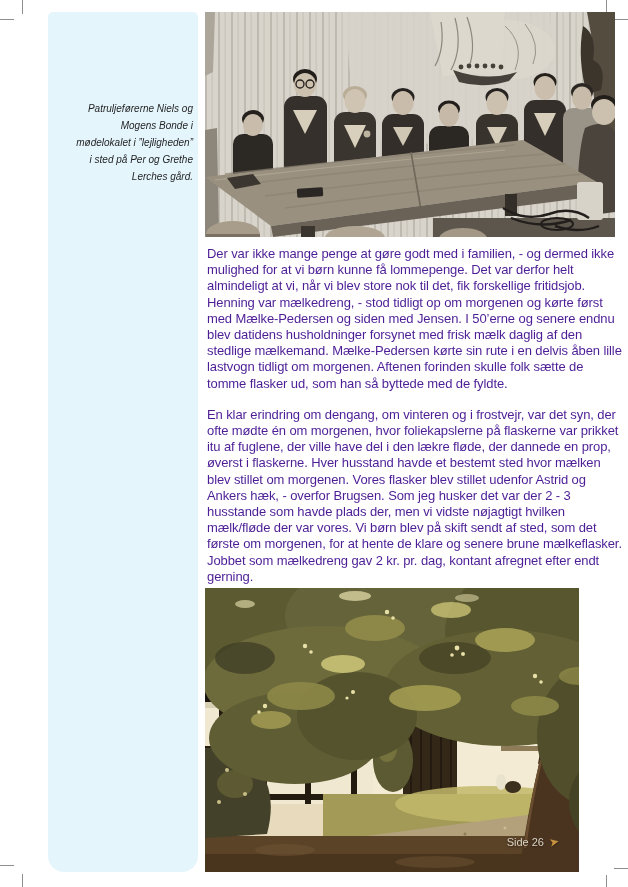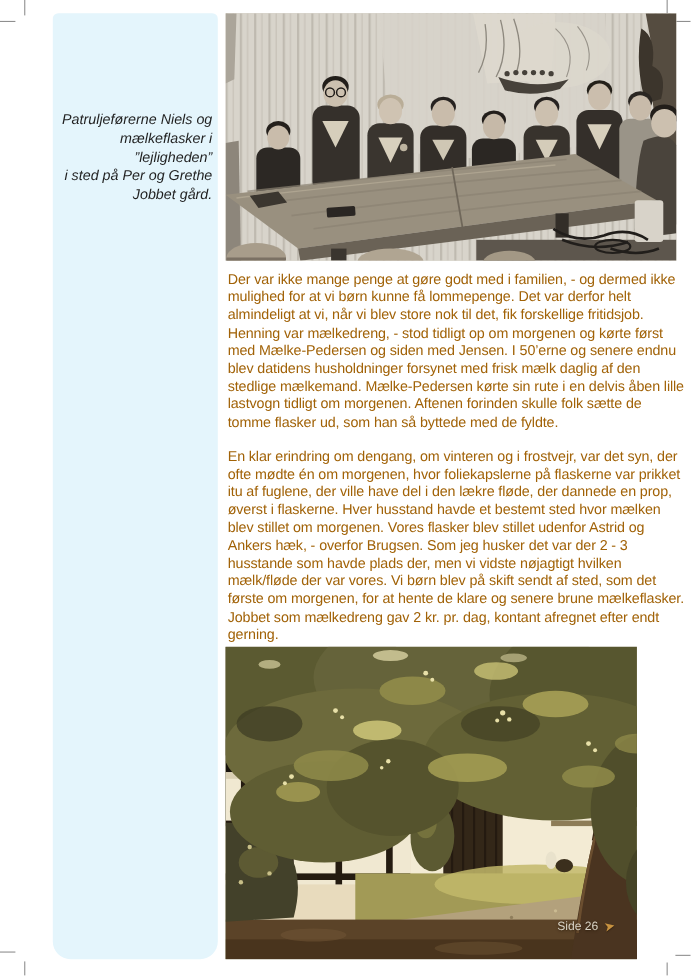--- a/index.html
+++ b/index.html
@@ -18,37 +18,37 @@
   .crop.br-h{left:614px;top:868px;width:14px;height:1px;}
   .crop.br-v{left:606px;top:875px;width:1px;height:12px;}
 
   
   .blue-panel{
     position:absolute;left:48px;top:12px;width:150px;height:860px;
     background:#e4f5fc;border-radius:5px 5px 16px 16px;
   }
   .caption{
     position:absolute;left:5px;right:5px;margin:0;
-    font-style:italic;font-size:13px;line-height:17px;color:#1f1f1f;
+    font-style:italic;font-size:10px;line-height:17px;color:#1f1f1f;
     text-align:right;font-family:"Liberation Sans",sans-serif;
   }
   .caption-top{top:88px;}
   .caption-bottom{top:744px;}
   .caption-line{display:block;}
 
   
   .photo{position:absolute;margin:0;overflow:hidden;background:#cfcabf;}
   .photo-top{left:205px;top:12px;width:410px;height:225px;}
   .photo-bottom{left:205px;top:588px;width:374px;height:284px;background:#574f2e;}
   .photo svg{display:block;}
 
   
   .body-text{
     position:absolute;left:207px;top:246px;width:415px;
-    font-size:13px;line-height:16.2px;color:#a16207;letter-spacing:-0.1px;
+    font-size:13px;line-height:16.2px;color:#4c1d95;letter-spacing:-0.1px;
   }
   .body-text p{margin:0 0 15px 0;}
 
   
   .page-footer{
     position:absolute;right:20px;bottom:24px;display:flex;align-items:center;gap:5px;
     font-size:11px;color:#d9d4c7;text-shadow:0 1px 2px rgba(40,25,10,.75);
   }
   .page-footer .arrow{
     color:#c79240;font-size:12px;line-height:1;transform:rotate(-12deg);
@@ -65,23 +65,24 @@
   <div class="crop tr-v"></div>
   <div class="crop tr-h"></div>
   <div class="crop bl-h"></div>
   <div class="crop bl-v"></div>
   <div class="crop br-h"></div>
   <div class="crop br-v"></div>
 
   <aside class="blue-panel">
     <p class="caption caption-top">
       <span class="caption-line">Patruljeførerne Niels og</span>
-      <span class="caption-line">mælkeflasker i ”lejligheden”</span>
+      <span class="caption-line">Mogens Bonde i</span>
+      <span class="caption-line">mødelokalet i ”lejligheden”</span>
       <span class="caption-line">i sted på Per og Grethe</span>
-      <span class="caption-line">Jobbet gård.</span>
+      <span class="caption-line">Lerches gård.</span>
     </p>
   </aside>
 
   <figure class="photo photo-top">
     <svg viewBox="0 0 410 225" width="410" height="225" preserveAspectRatio="none">
       <defs>
         <pattern id="planks" width="13" height="20" patternUnits="userSpaceOnUse">
           <rect width="13" height="20" fill="#d8d4cb"></rect>
           <rect width="2" height="20" fill="#bfbab0"></rect>
           <rect x="6.5" width="1.3" height="20" fill="#cac5bb"></rect>

